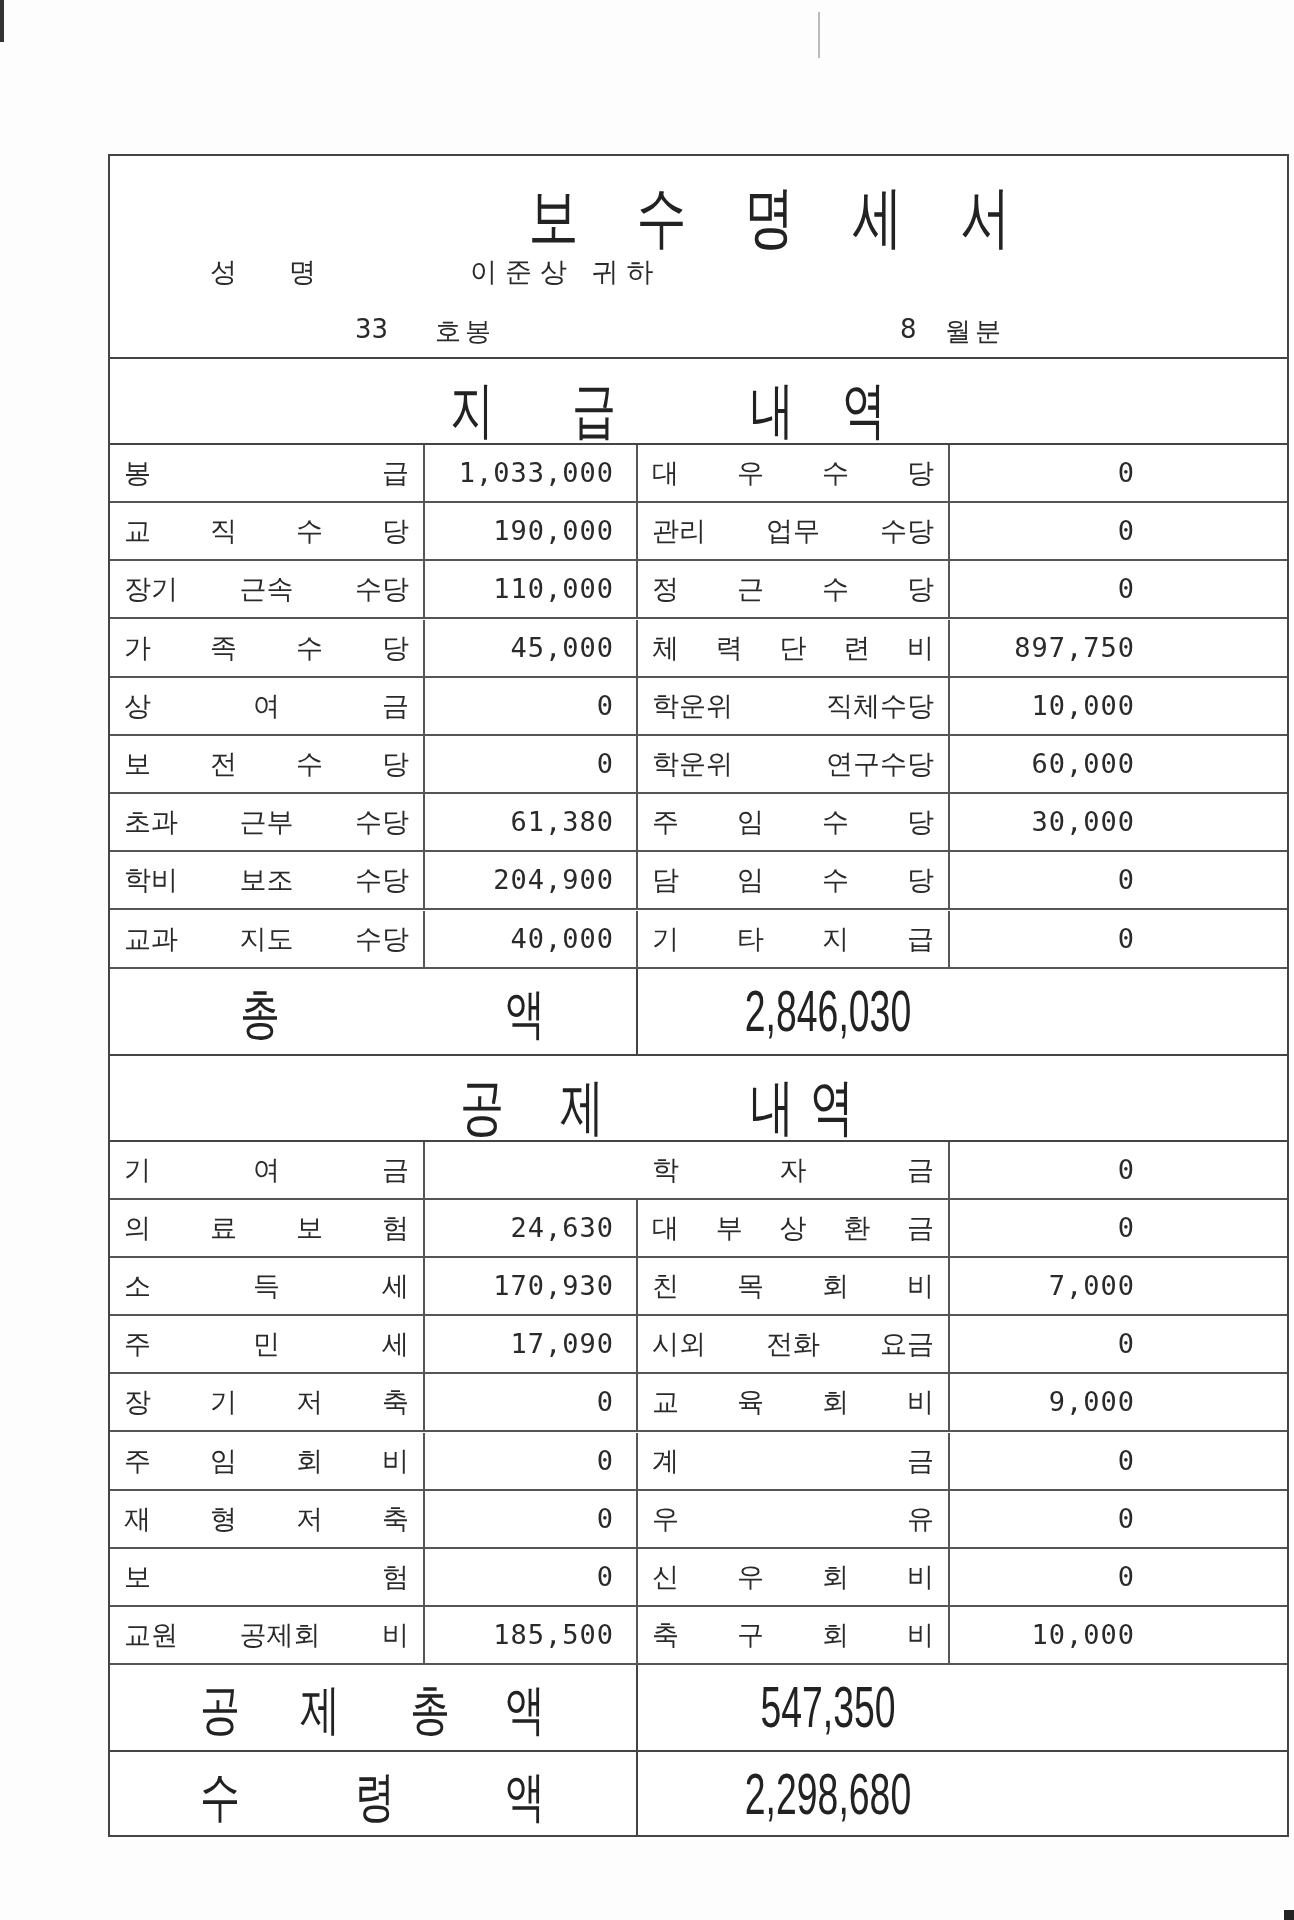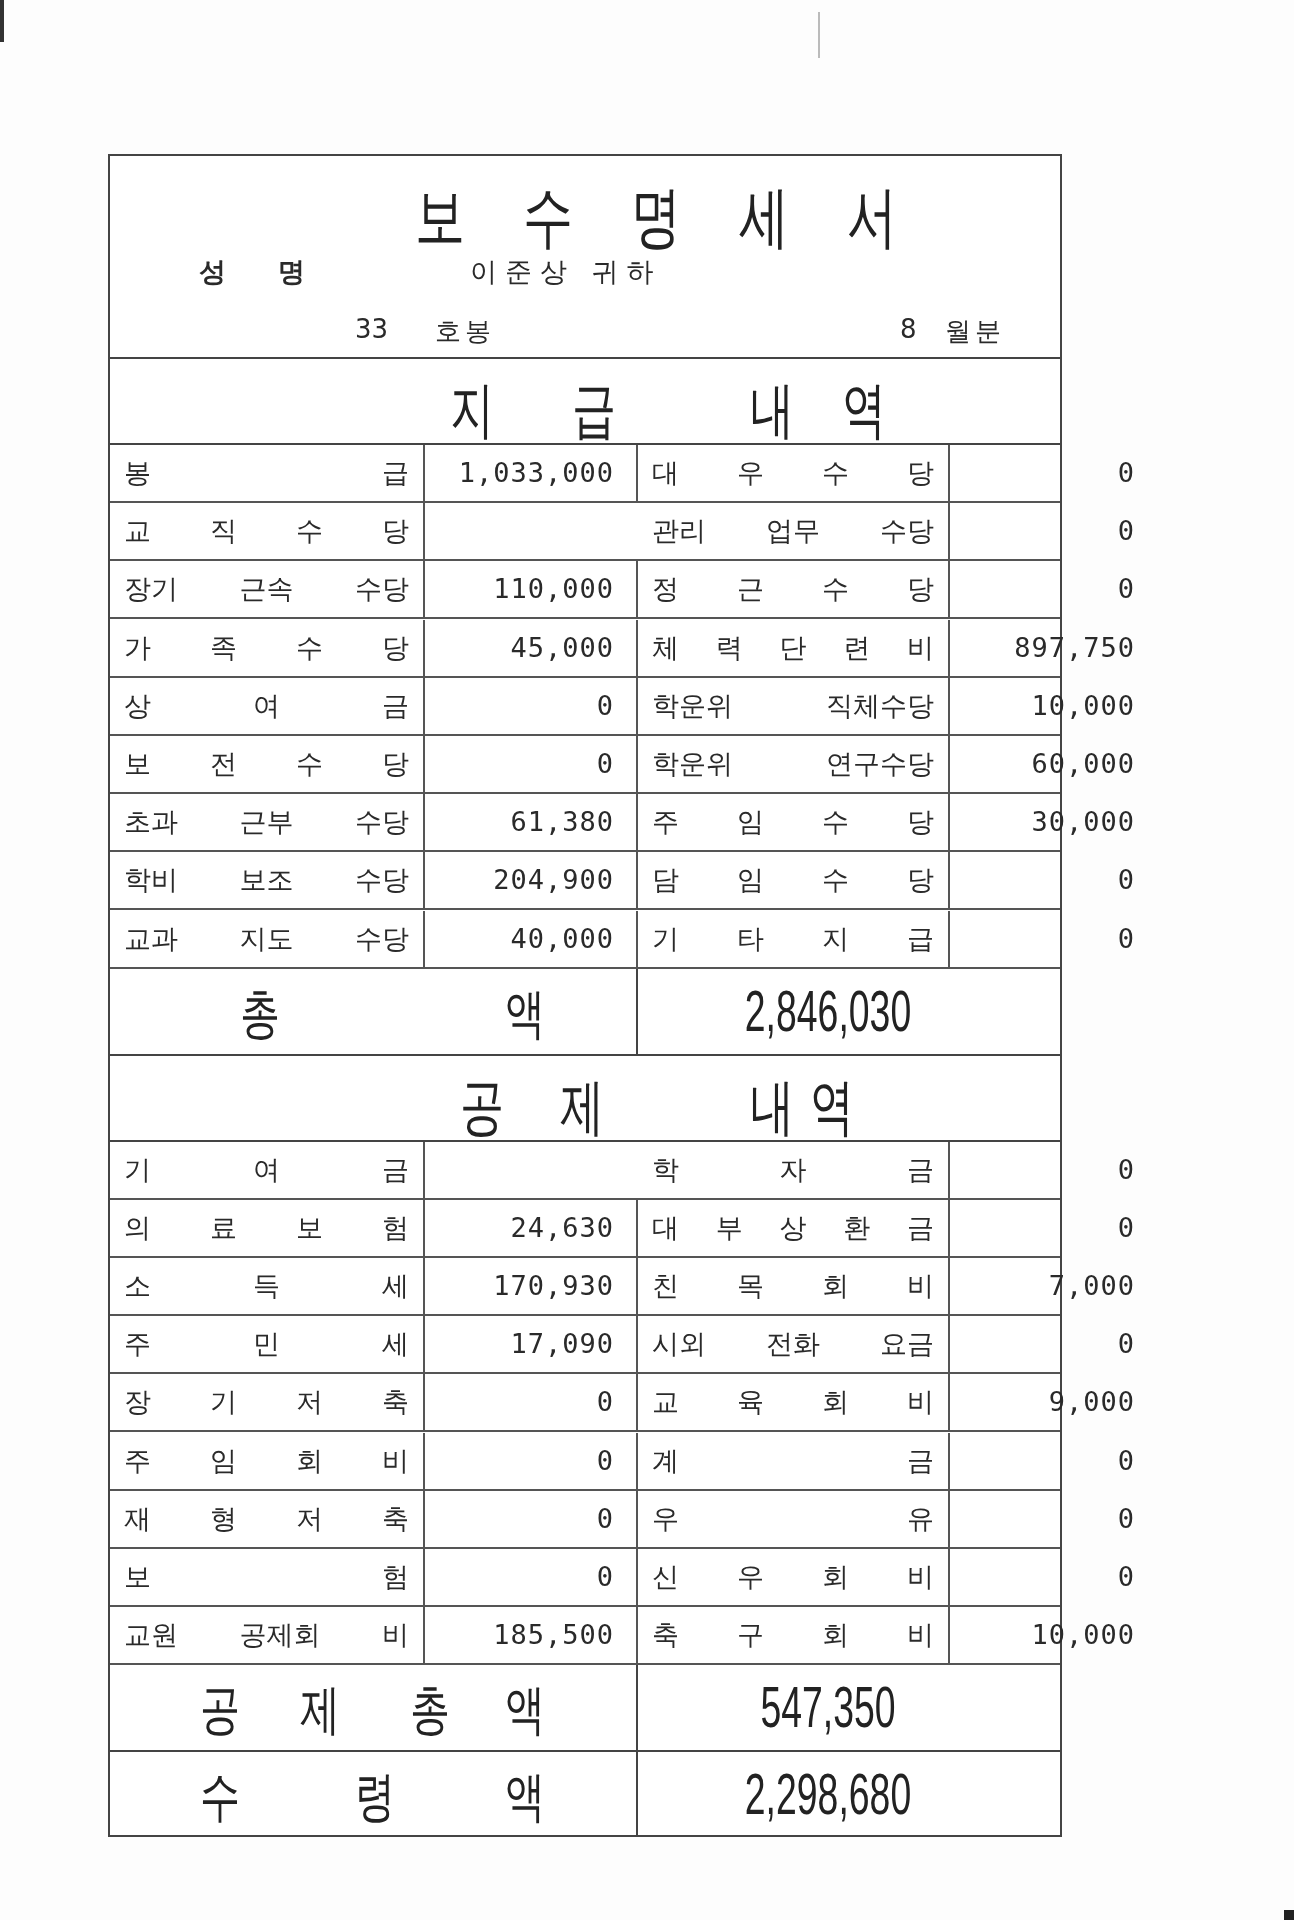--- a/index.html
+++ b/index.html
@@ -5,31 +5,31 @@
   html, body { margin:0; padding:0; }
   body {
     width:1294px; height:1920px; background:#fdfdfd; position:relative; overflow:hidden;
     font-family:"DejaVu Sans", "Liberation Sans", sans-serif; color:#2a2a2a;
   }
   .scan-mark-left { position:absolute; left:0; top:0; width:4px; height:42px; background:#333; }
   .scan-mark-top { position:absolute; left:818px; top:12px; width:2px; height:46px; background:#bbb; }
   .scan-mark-br { position:absolute; right:0; bottom:0; width:10px; height:10px; background:#222; }
 
   .sheet {
-    position:absolute; left:108px; top:154px; width:954px; height:1683px;
+    position:absolute; left:108px; top:154px; width:1181px; height:1683px;
     border:2px solid #444; box-sizing:border-box; background:#fff;
   }
   .header-block { position:absolute; left:0; top:0; width:100%; height:203px; border-bottom:2px solid #444; box-sizing:border-box; }
   .doc-title {
     position:absolute; left:0; right:0; top:16px; text-align:center;
     font-size:50px; letter-spacing:58px; font-weight:normal; transform:scaleY(1.35); transform-origin:top;
     font-family:"DejaVu Sans", sans-serif; padding-left:200px; color:#222;
   }
   .name-row { position:absolute; top:98px; left:0; width:100%; font-size:27px; }
-  .name-label { position:absolute; left:89px; letter-spacing:52px;font-weight:bold; }
+  .name-label { position:absolute; left:100px; letter-spacing:52px; }
   .name-value { position:absolute; left:360px; letter-spacing:8px; }
   .grade-row { position:absolute; top:158px; left:0; width:100%; font-size:26px; }
   .grade-value { position:absolute; left:245px; }
   .grade-unit { position:absolute; left:325px; letter-spacing:4px; }
   .month-value { position:absolute; left:790px; }
   .month-unit { position:absolute; left:835px; letter-spacing:4px;font-family:Liberation Serif, serif; }
 
   .section-title {
     position:absolute; left:0; width:100%; height:86px; border-bottom:2px solid #444; box-sizing:border-box;
   }
@@ -100,20 +100,21 @@
         </div>
         <div class="cell c-val2">0</div>
       </div>
       <div class="row" style="top: 58.2px;">
         <div class="cell c-label1 spread">
           <span>교</span>
           <span>직</span>
           <span>수</span>
           <span>당</span>
         </div>
+        <div class="cell c-val1">190,000</div>
         <div class="cell c-label2 spread">
           <span>관리</span>
           <span>업무</span>
           <span>수당</span>
         </div>
         <div class="cell c-val2">0</div>
       </div>
       <div class="row" style="top: 116.4px;">
         <div class="cell c-label1 spread">
           <span>장기</span>

